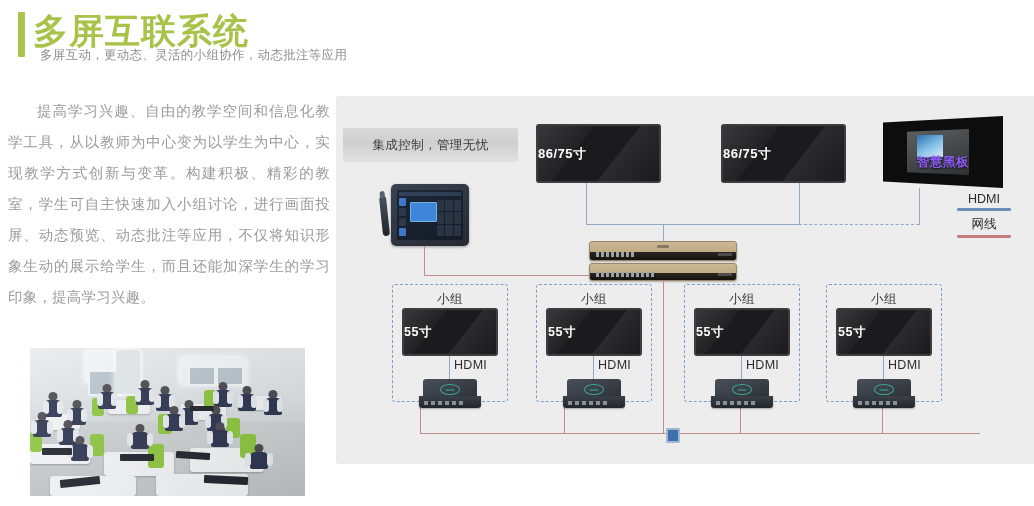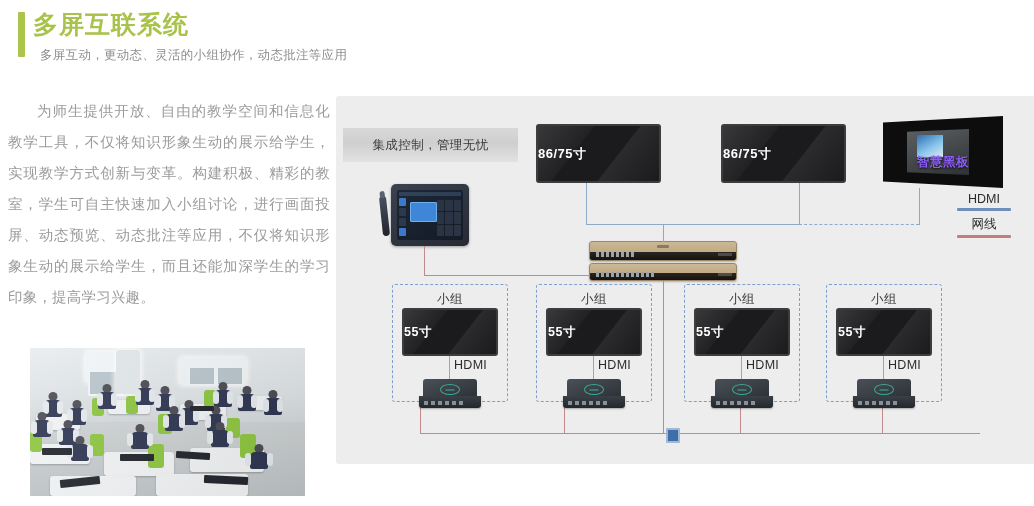--- a/index.html
+++ b/index.html
@@ -11,21 +11,21 @@
     position:relative;
   }
   
   #header{position:absolute;left:0;top:0;width:340px;height:80px;}
   #title-bar{
     position:absolute;left:18px;top:12px;width:7px;height:45px;
     background:#aac44c;border-radius:1px;
   }
   #page-title{
     position:absolute;left:33px;top:8px;
-    font-size:25px;font-weight:bold;color:#a8c24a;letter-spacing:1px;
+    font-size:35px;font-weight:bold;color:#a8c24a;letter-spacing:1px;
     white-space:nowrap;
   }
   #page-subtitle{
     position:absolute;left:40px;top:47px;
     font-size:12.5px;color:#8d8d8d;white-space:nowrap;letter-spacing:.3px;
   }
   
   #body-text{
     position:absolute;left:8px;top:96px;width:322px;
     font-size:14.5px;line-height:31px;color:#9b9b9b;
@@ -159,21 +159,21 @@
 </style>
 </head>
 <body>
 
 <div id="header">
   <div id="title-bar"></div>
   <div id="page-title">多屏互联系统</div>
   <div id="page-subtitle">多屏互动，更动态、灵活的小组协作，动态批注等应用</div>
 </div>
 
-<div id="body-text">为师生提供开放、自由的教学空间和信息化教学工具，不仅将知识形象生动的展示给学生，实现教学方式创新与变革。构建积极、精彩的教室，学生可自主快速加入小组讨论，进行画面投屏、动态预览、动态批注等应用，不仅将知识形象生动的展示给学生，而且还能加深学生的学习印象，提高学习兴趣。</div>
+<div id="body-text">提高学习兴趣、自由的教学空间和信息化教学工具，从以教师为中心变为以学生为中心，实现教学方式创新与变革。构建积极、精彩的教室，学生可自主快速加入小组讨论，进行画面投屏、动态预览、动态批注等应用，不仅将知识形象生动的展示给学生，而且还能加深学生的学习印象，提高学习兴趣。</div>
 
 <div id="photo">
   <div class="ph-wall"></div>
   <div class="ph-floor"></div>
 
   <div class="ph-led" style="left:56px;top:4px;width:40px;height:30px;"></div>
   <div class="ph-led" style="left:150px;top:10px;width:66px;height:26px;"></div>
   <div class="ph-scr" style="left:58px;top:22px;width:32px;height:22px;"></div>
   <div class="ph-scr" style="left:158px;top:18px;width:24px;height:16px;"></div>
   <div class="ph-scr" style="left:186px;top:18px;width:24px;height:16px;"></div>

